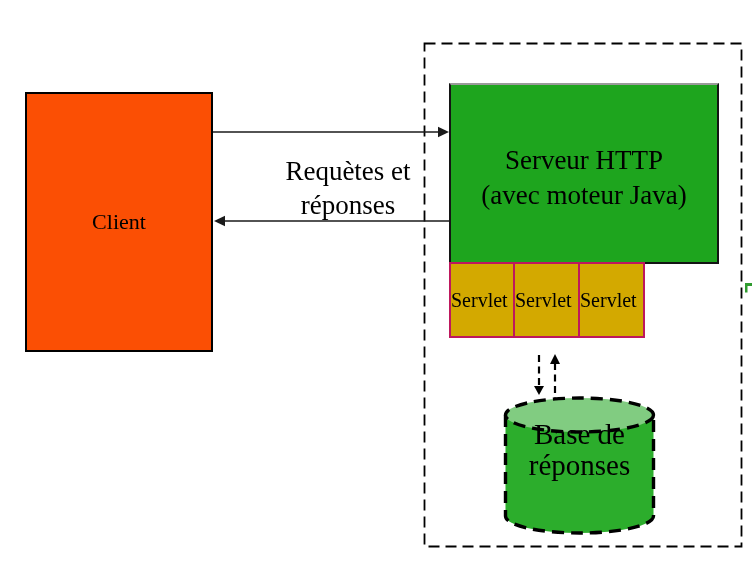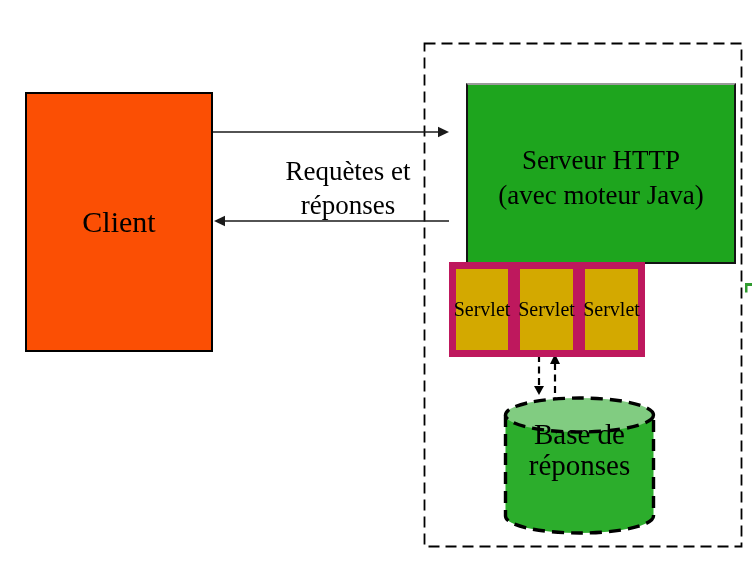--- a/index.html
+++ b/index.html
@@ -24,46 +24,45 @@
     flex-direction: column;
     align-items: center;
     justify-content: center;
     text-align: center;
   }
   .client-box {
     left: 25px; top: 92px;
     width: 188px; height: 260px;
     background: #FB4F04;
     border: 2px solid #000000;
-    font-size: 30px;
+    font-size: 22px;
   }
   .server-box {
-    left: 466px; top: 83px;
+    left: 449px; top: 83px;
     width: 270px; height: 181px;
     background: #1EA51E;
     border: 2px solid #141414;
     border-top-color: #9a9a9a;
     font-size: 27px;
     line-height: 35px;
     padding-top: 8px;
   }
   .servlet-row {
     position: absolute;
     left: 449px; top: 262px;
     height: 92px;
     display: flex;
   }
   .servlet-box {
     box-sizing: border-box;
-    width: 67px; height: 95px;
+    width: 67px; height: 76px;
     background: #D3A900;
-    border: 7px solid #be185d;
+    border: 2px solid #be185d;
     display: flex;
     align-items: center;
-    justify-content: center;
     font-size: 20px;
   }
   .servlet-box:first-child { width: 66px; }
   .servlet-box + .servlet-box { margin-left: -2px; }
   .conn-label {
     position: absolute;
     left: 250px; top: 146px;
     width: 196px;
     font-size: 27px;
     line-height: 34px;

